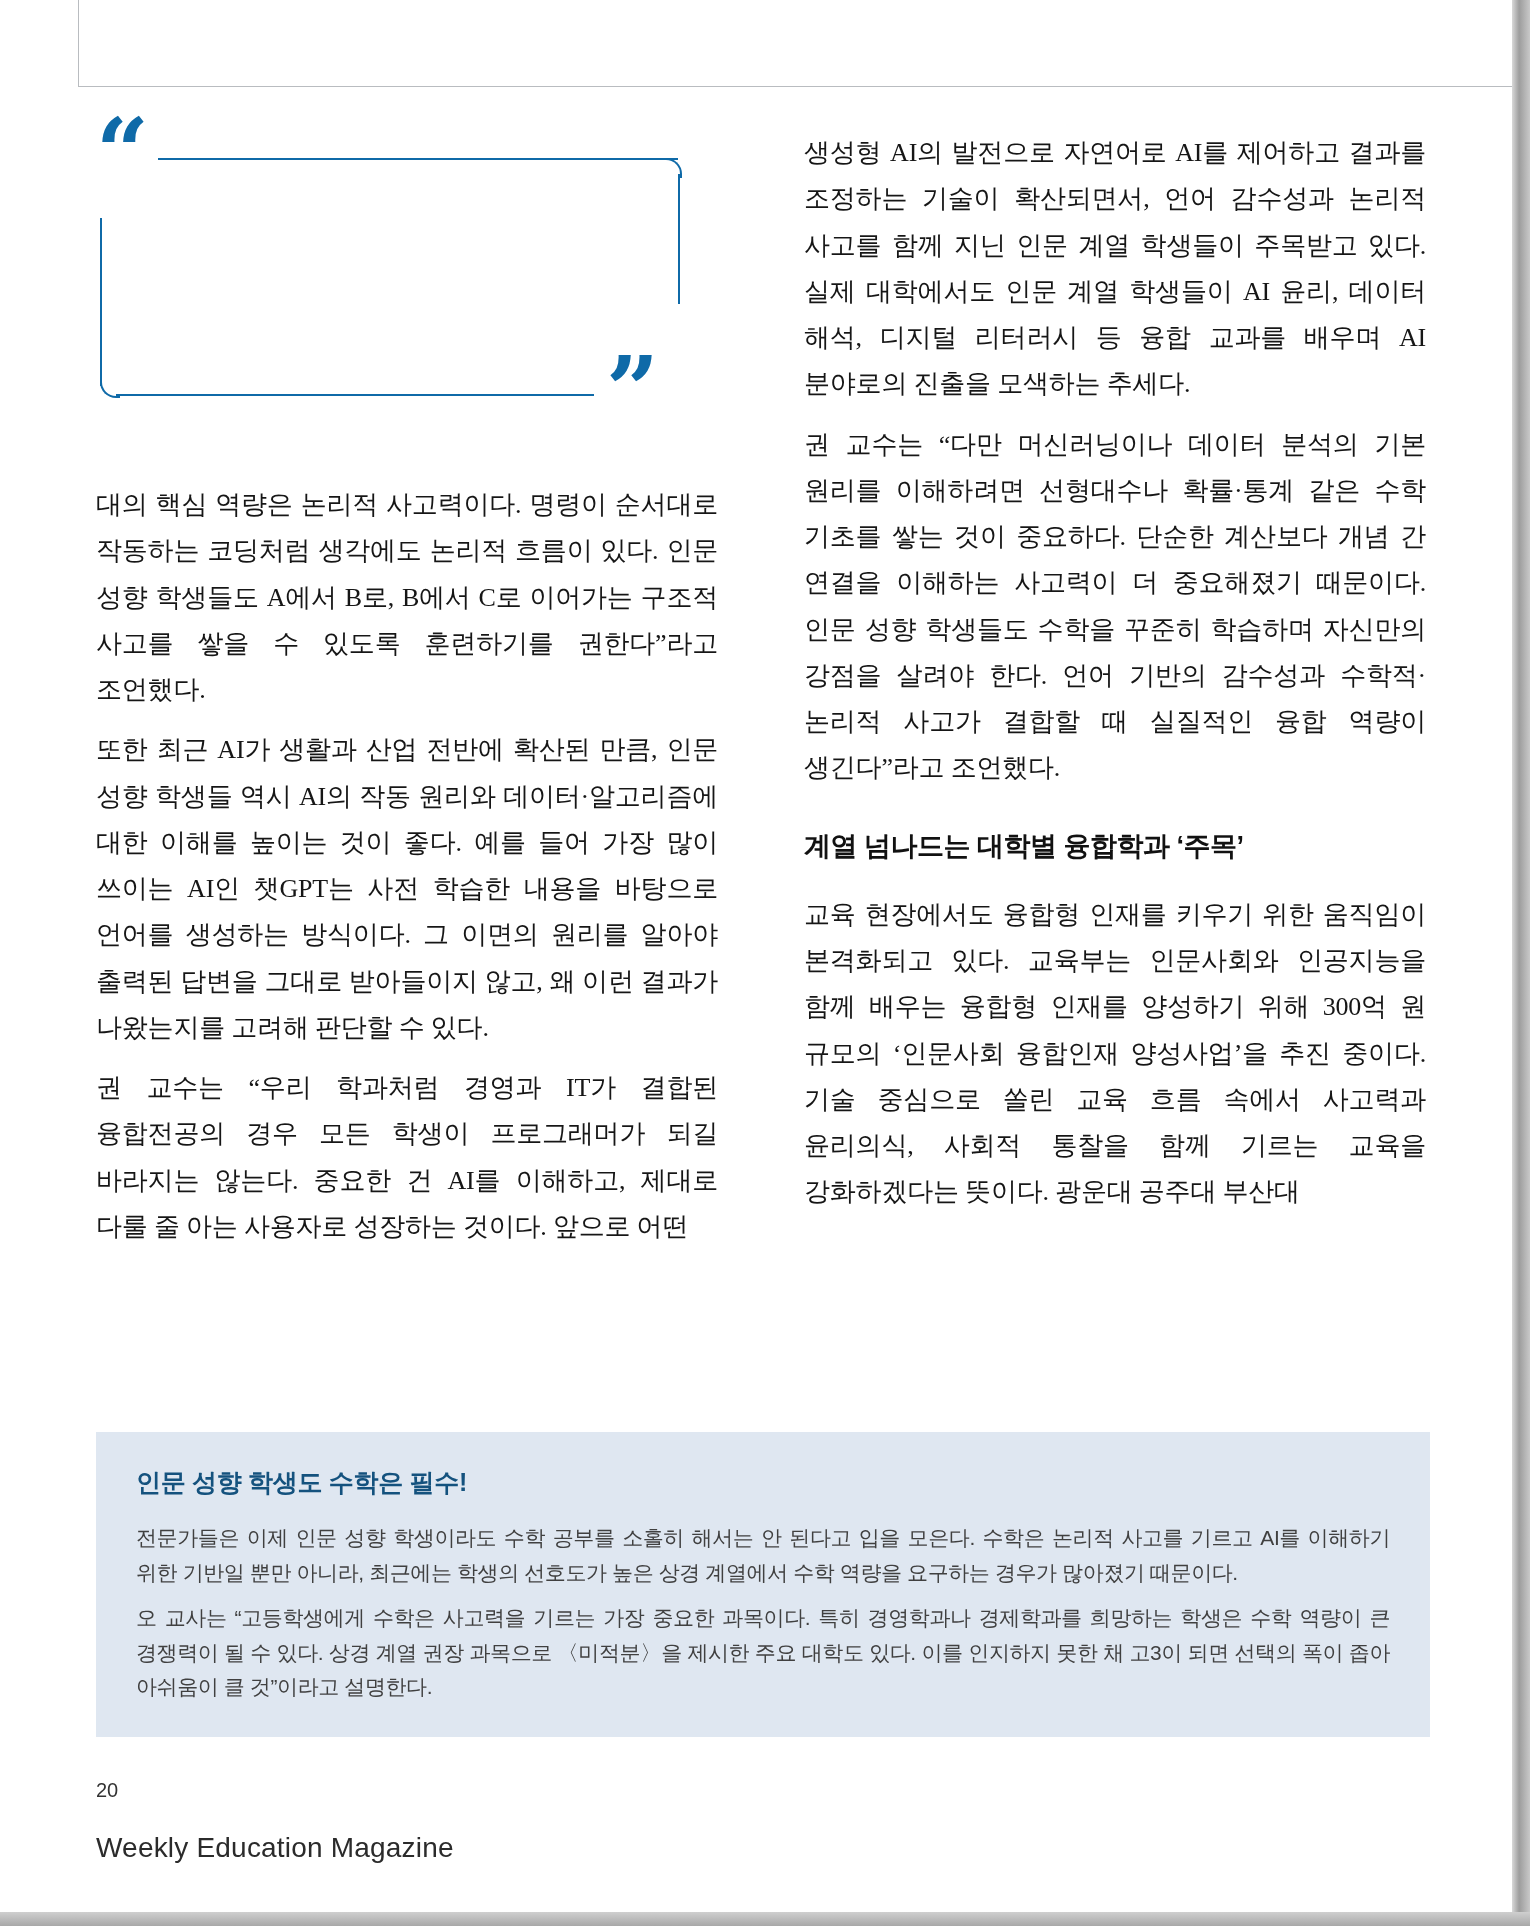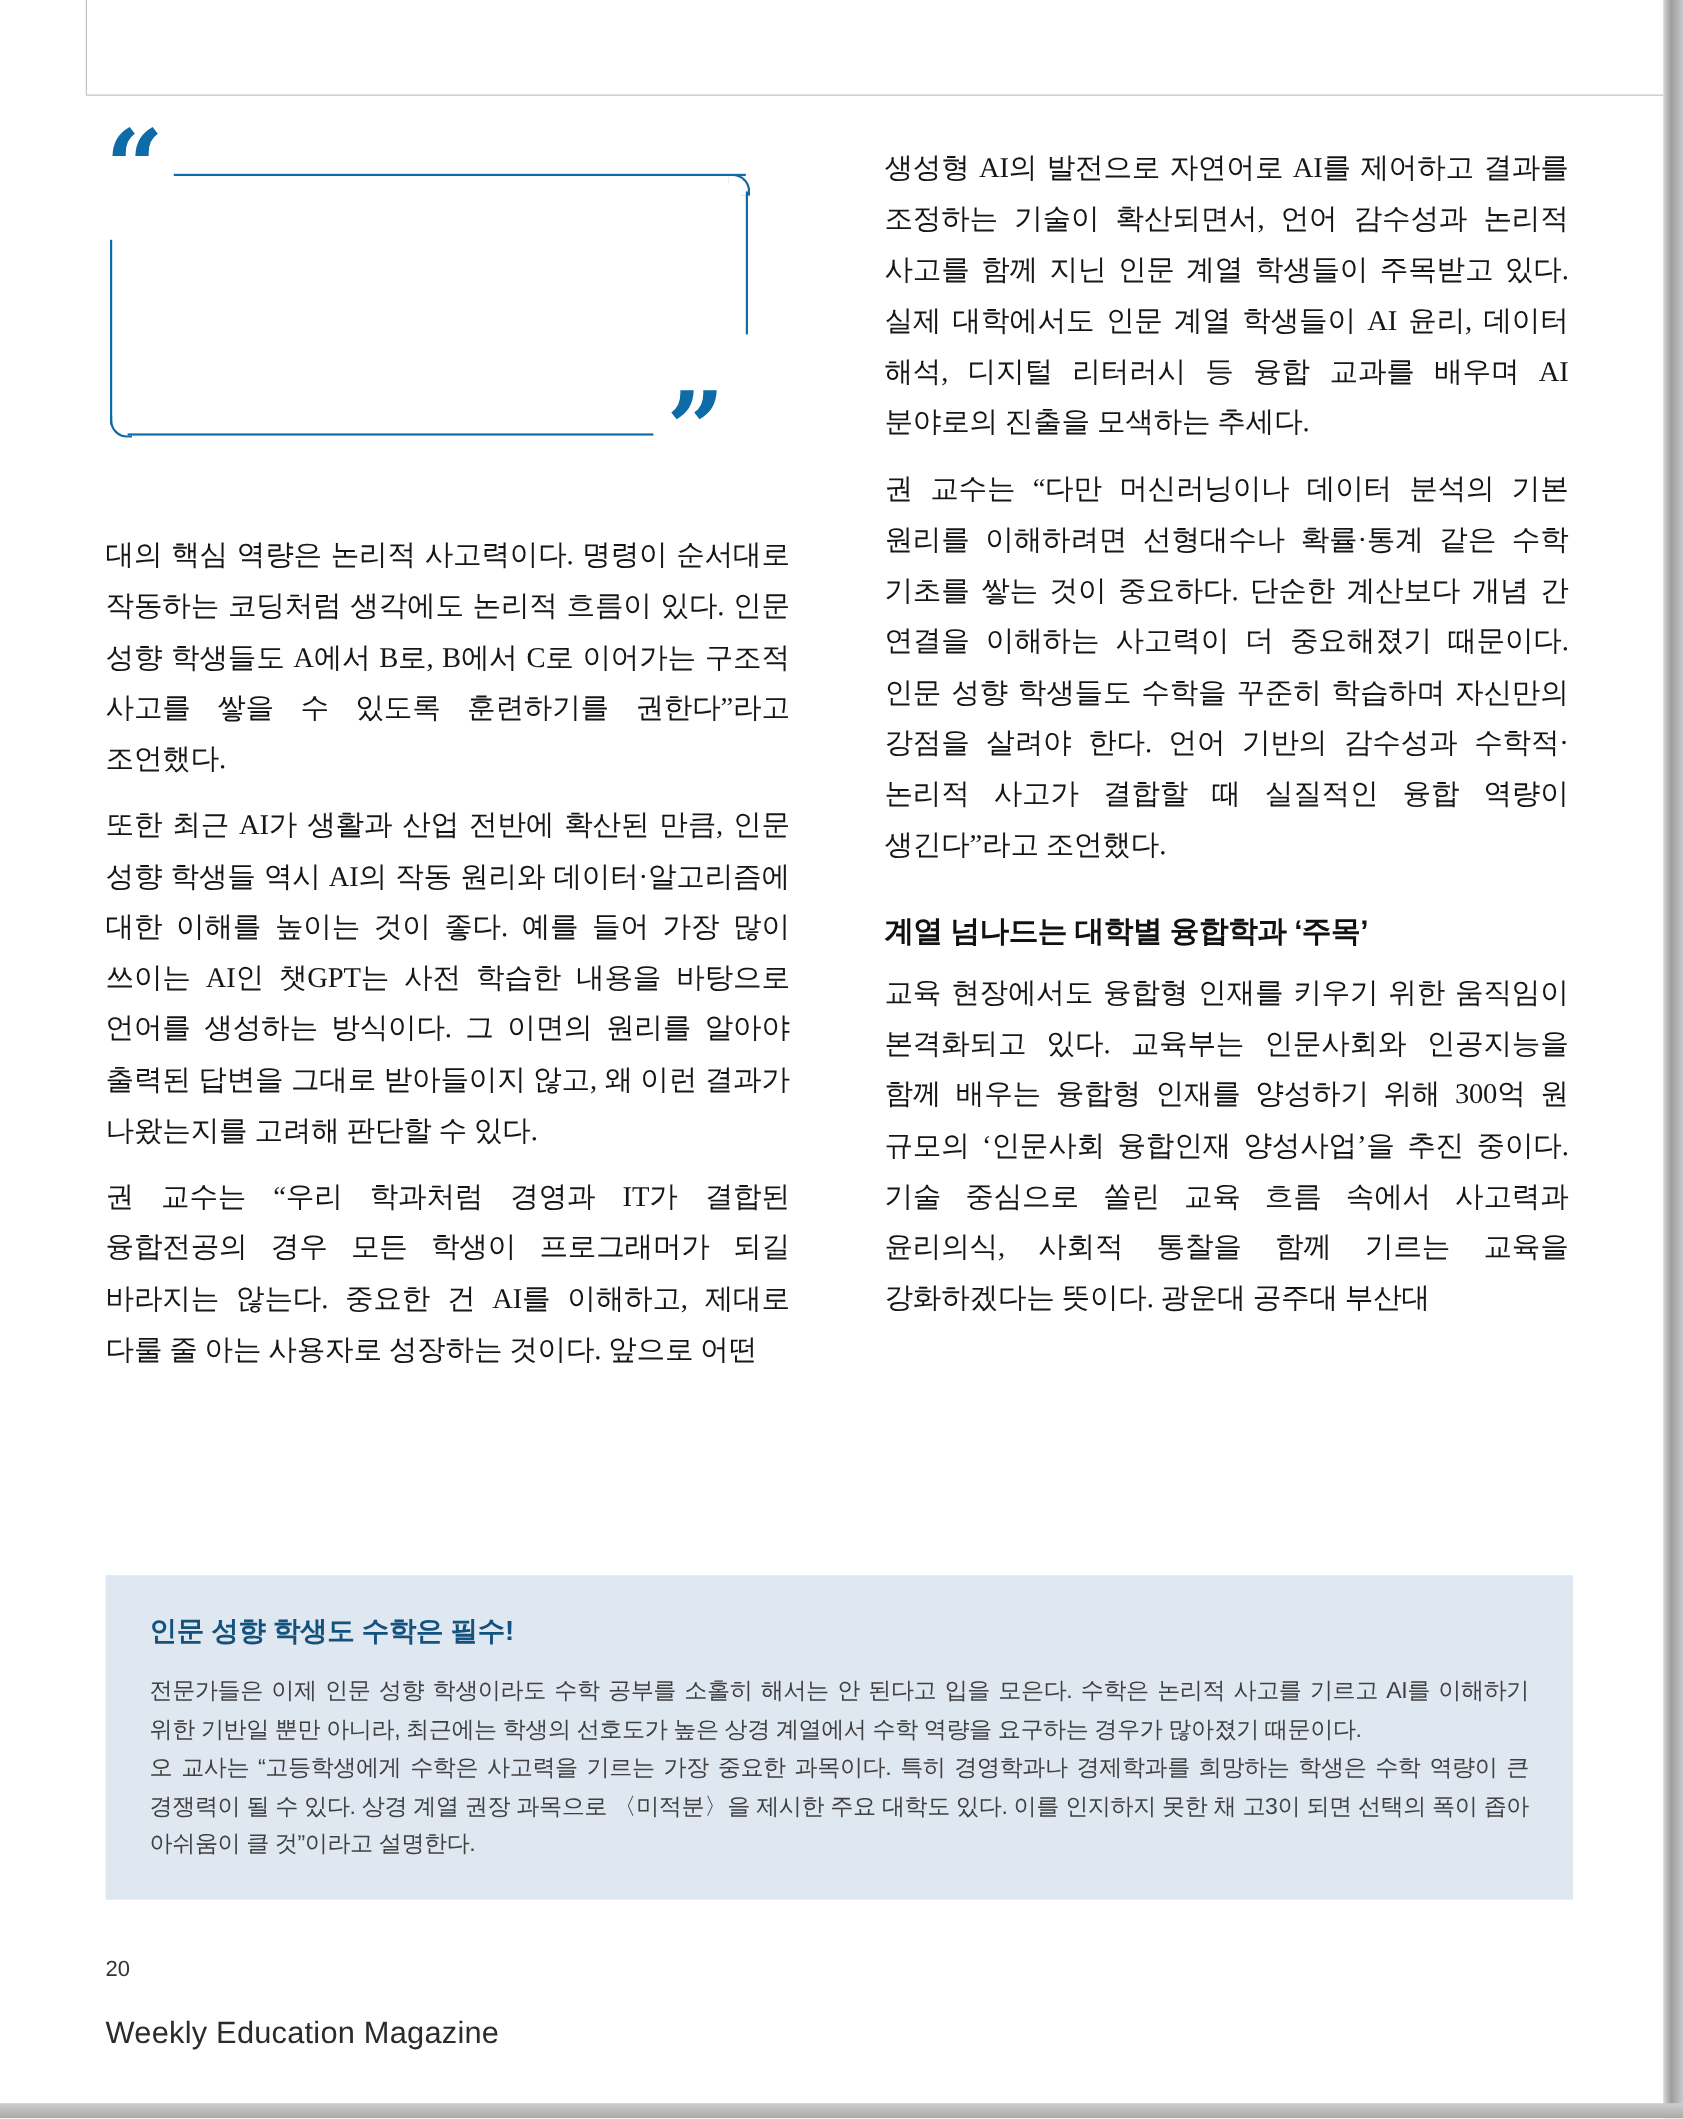--- a/index.html
+++ b/index.html
@@ -175,21 +175,21 @@
     word-break: keep-all;
   }
   p.body + p.body {
     margin-top: 14px;
   }
   .subhead {
     font-family: "Liberation Sans", sans-serif;
     font-weight: 700;
     font-size: 27px;
     color: #111111;
-    margin: 36px 0 16px 0;
+    margin: 36px 0 28px 0;
     letter-spacing: -0.5px;
   }
 
   
   .infobox {
     position: absolute;
     left: 96px;
     top: 1432px;
     width: 1334px;
     background: #dfe7f1;
@@ -208,21 +208,21 @@
     margin: 0;
     font-family: "Liberation Sans", sans-serif;
     font-size: 21px;
     line-height: 1.66;
     color: #404040;
     letter-spacing: -0.4px;
     text-align: justify;
     word-break: keep-all;
   }
   .infobox p + p {
-    margin-top: 0;
+    margin-top: 10px;
   }
 
   
   .footer {
     position: absolute;
     left: 96px;
     bottom: 62px;
     display: flex;
     align-items: baseline;
     gap: 30px;

